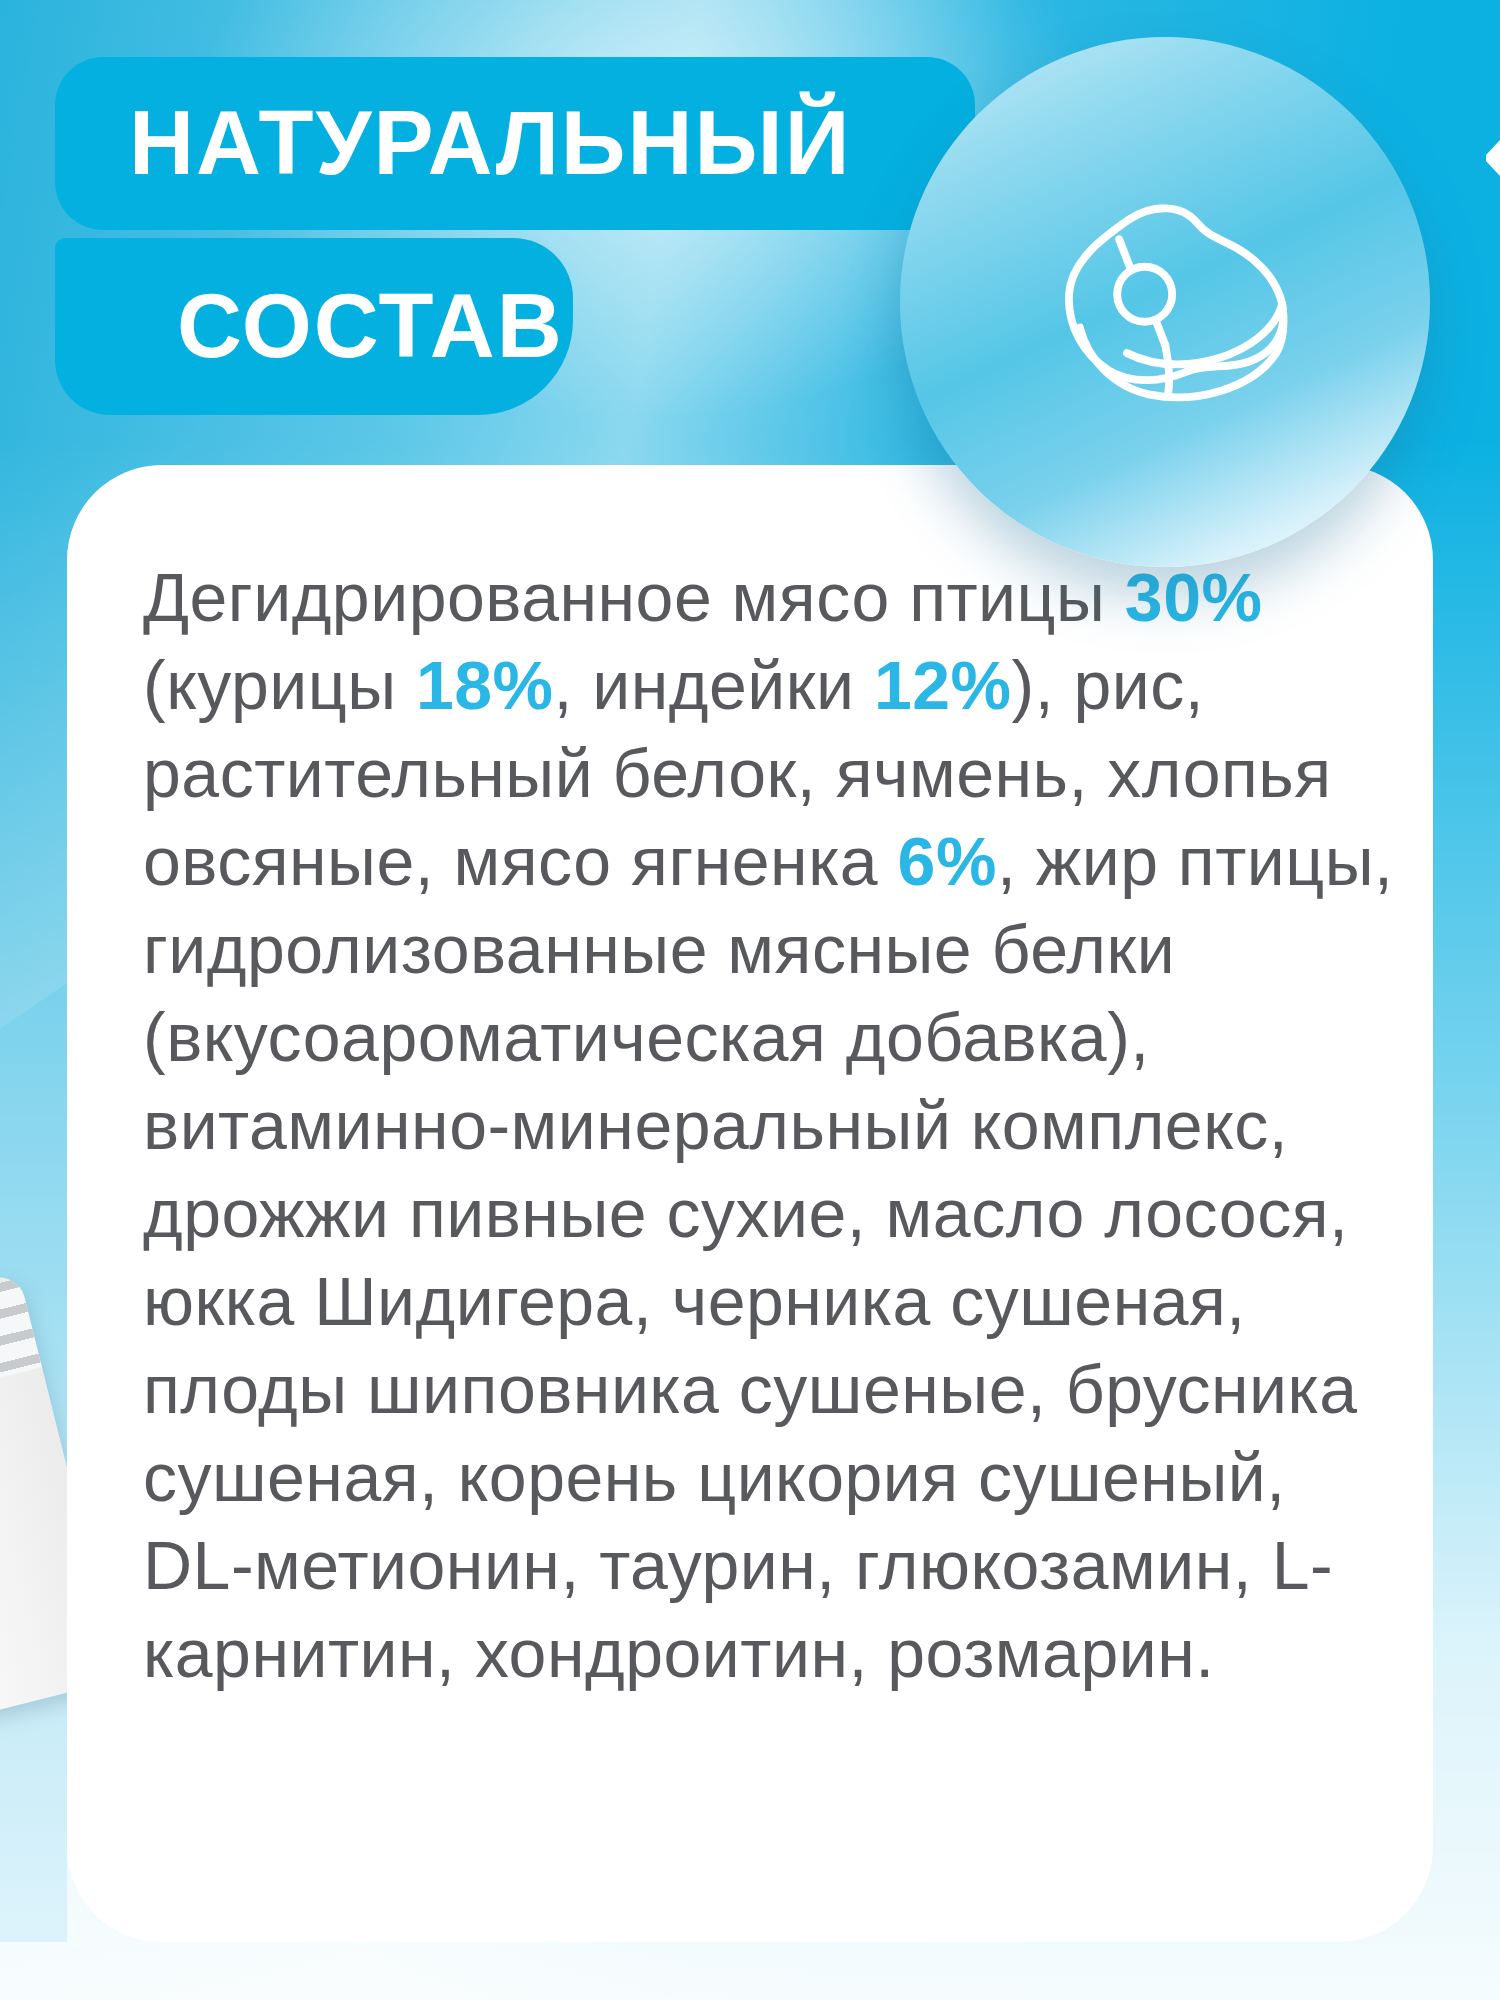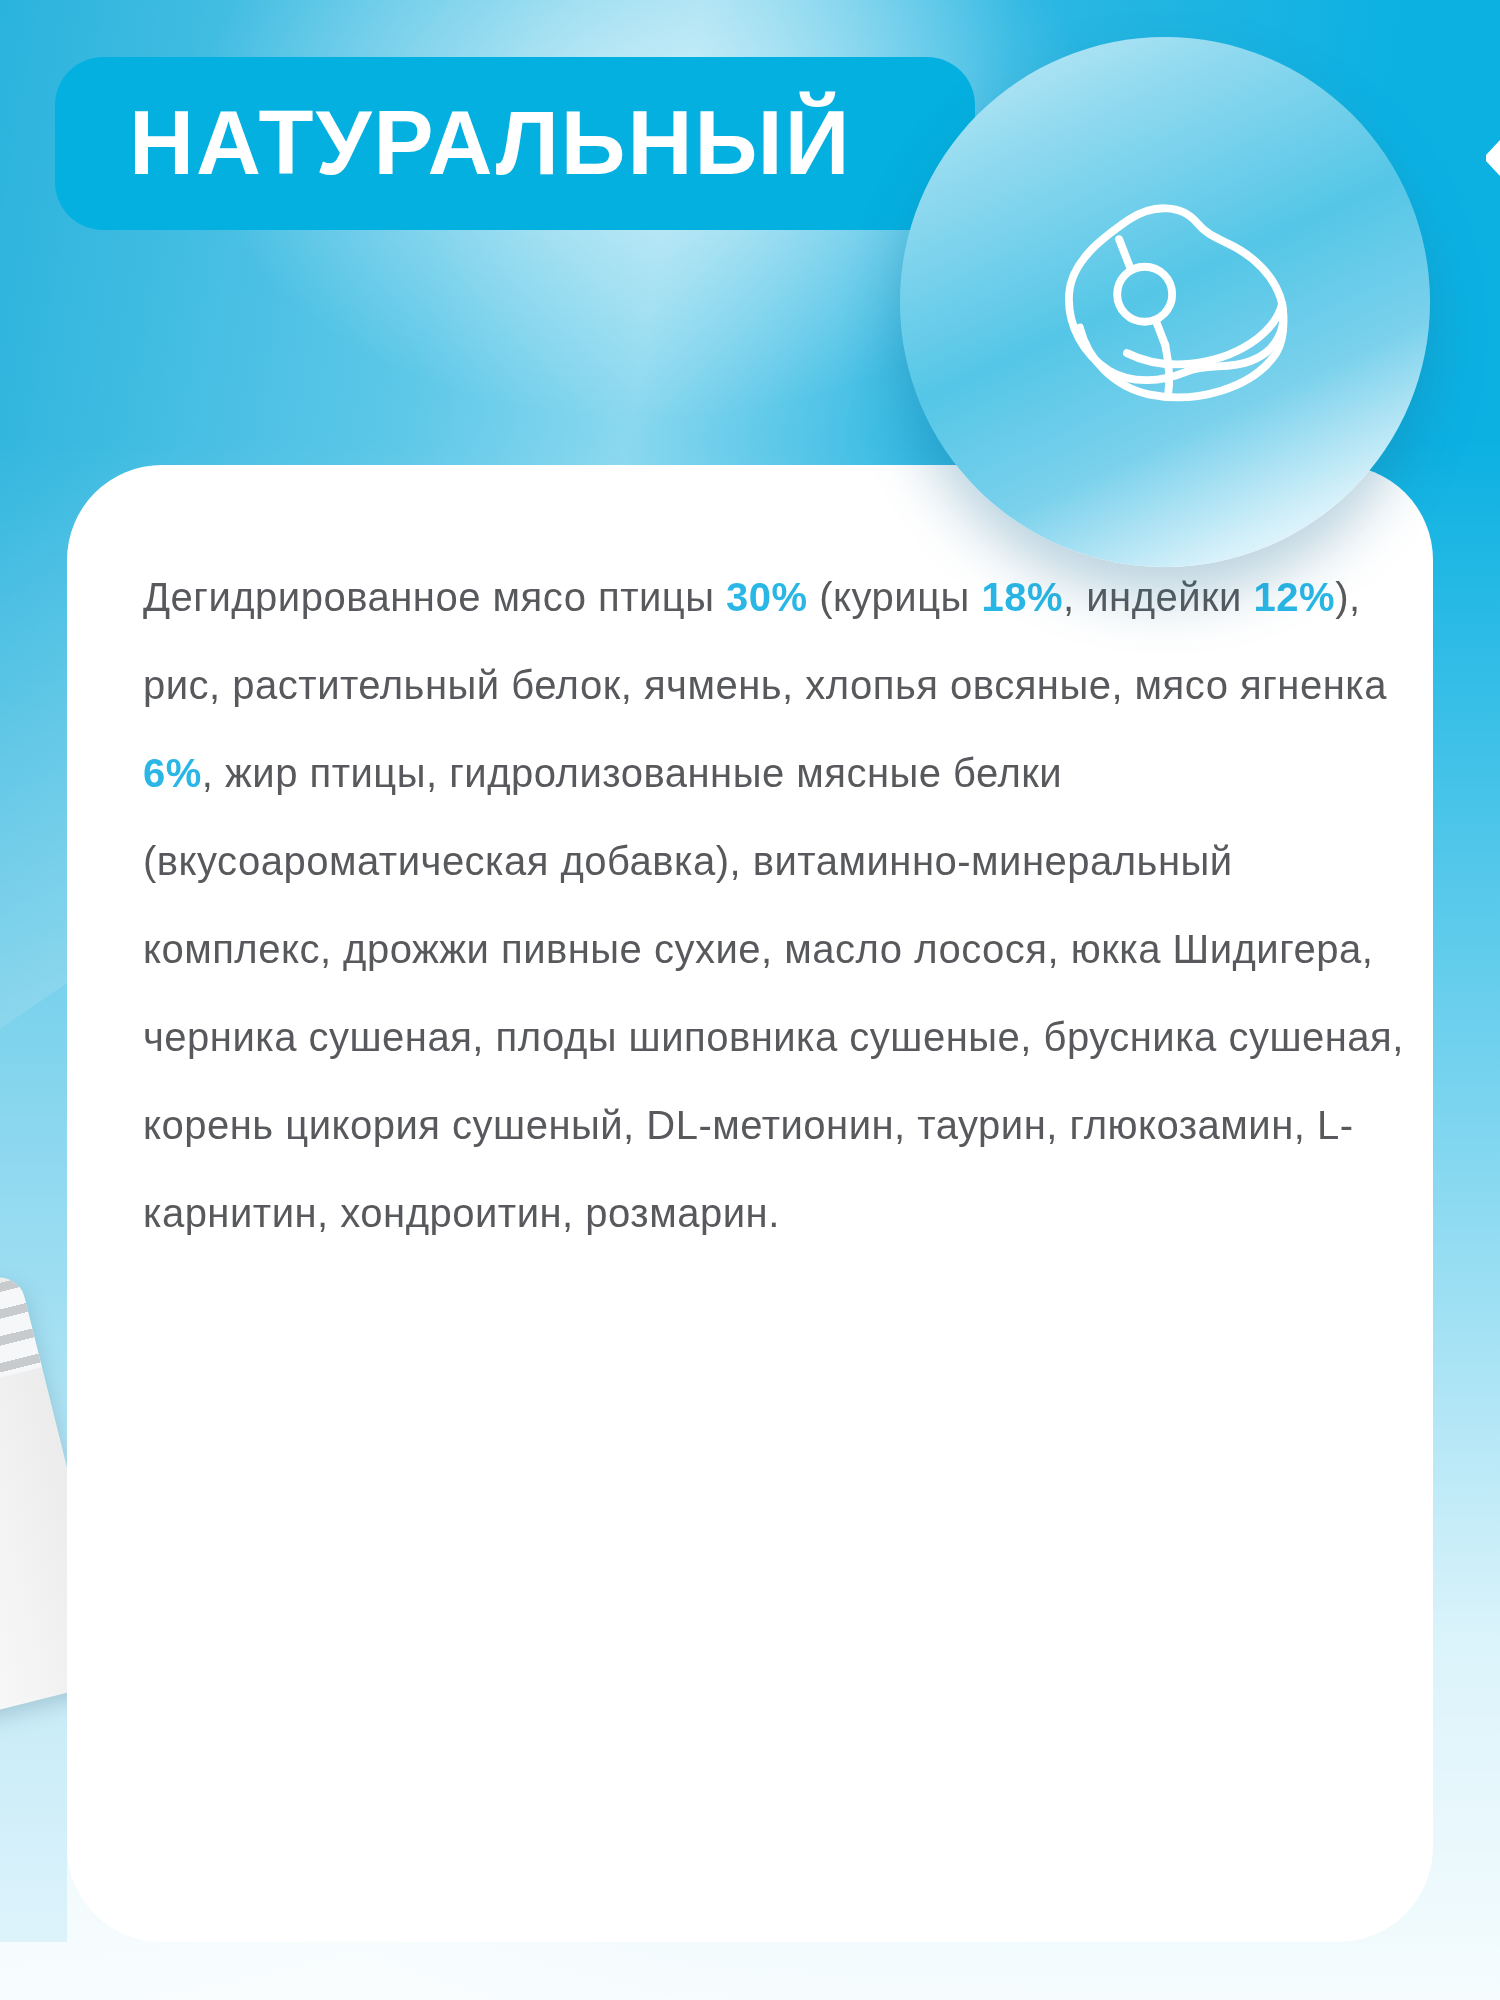--- a/index.html
+++ b/index.html
@@ -64,21 +64,21 @@
     box-sizing:border-box;
     padding:88px 28px 0 76px;
   }
   .card h2{
     margin:0 0 54px 0;
     font-size:78px;font-weight:700;letter-spacing:1px;
     color:var(--accent,#2ab7e6);
   }
   .ingredients{
     margin:0;
-    font-size:40px;line-height:88px;letter-spacing:.5px;
+    font-size:68px;line-height:88px;letter-spacing:.5px;
     color:var(--body_text,#58595c);
   }
   .ingredients .accent{
     color:var(--accent,#2ab7e6);
     font-weight:700;
   }
   
   .badge-circle{
     position:absolute;left:900px;top:37px;width:530px;height:530px;z-index:5;
     border-radius:50%;
@@ -102,20 +102,23 @@
   <div class="package">
     <div class="package-ridges"></div>
   </div>
 
   <div class="edge-notch"></div>
 
   <div class="title-box title-box-1">
     <span>НАТУРАЛЬНЫЙ</span>
   </div>
 
+  <div class="title-box title-box-2">
+    <span>СОСТАВ</span>
+  </div>
 
   <div class="card">
     <p class="ingredients"><span>Дегидрированное мясо птицы </span><span class="accent">30%</span><span> (курицы </span><span class="accent">18%</span><span>, индейки </span><span class="accent">12%</span><span>), рис, растительный белок, ячмень, хлопья овсяные, мясо ягненка </span><span class="accent">6%</span><span>, жир птицы, гидролизованные мясные белки (вкусоароматическая добавка), витаминно-минеральный комплекс, дрожжи пивные сухие, масло лосося, юкка Шидигера, черника сушеная, плоды шиповника сушеные, брусника сушеная, корень цикория сушеный, DL-метионин, таурин, глюкозамин, L-карнитин, хондроитин, розмарин.</span></p>
   </div>
 
   <div class="badge-circle">
     <svg class="steak-svg" viewBox="0 0 250 220" xmlns="http://www.w3.org/2000/svg">
 
       <path d="M 72,22
                C 96,6 126,6 142,26

